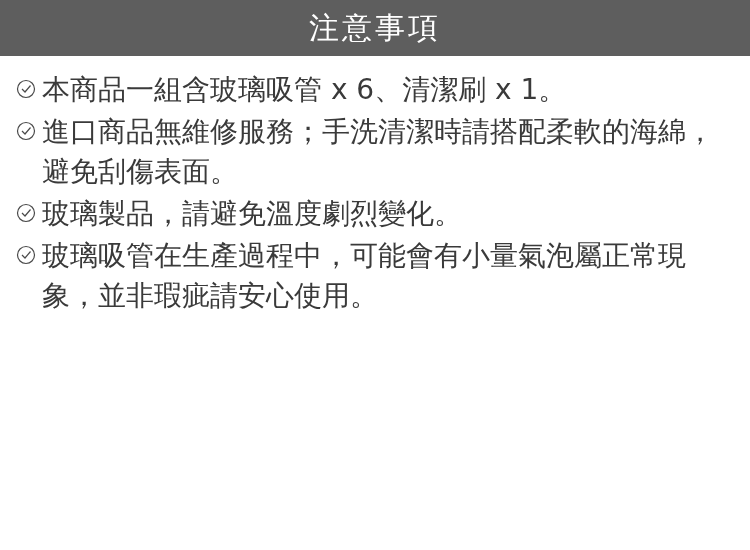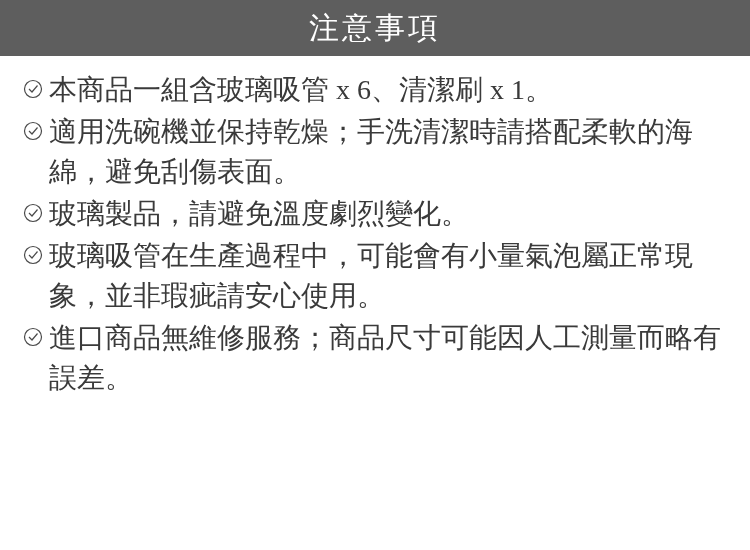--- a/index.html
+++ b/index.html
@@ -29,23 +29,22 @@
     font-size: 30px;
     line-height: 56px;
     height: 56px;
     letter-spacing: 3px;
     font-weight: normal;
     margin: 0;
     flex: 0 0 auto;
   }
   .notice-body {
     flex: 1 1 auto;
-    padding: 14px 16px 0 23px;
+    padding: 14px 16px 0 16px;
     box-sizing: border-box;
-    font-family: Liberation Serif, serif;
   }
   .notice-item {
     display: flex;
     align-items: flex-start;
     margin-bottom: 2px;
   }
   .bullet-icon {
     flex: 0 0 auto;
     width: 26px;
     padding-top: 9px;
@@ -83,21 +82,21 @@
       <span class="item-text">本商品一組含玻璃吸管 x 6、清潔刷 x 1。</span>
     </div>
 
     <div class="notice-item">
       <span class="bullet-icon">
         <svg width="20" height="20" viewBox="0 0 20 20" aria-hidden="true">
           <circle cx="10" cy="10" r="8.5" fill="none" stroke="#4a4a4a" stroke-width="1.2"></circle>
           <polyline points="6,10 9,13 14.5,6.5" fill="none" stroke="#4a4a4a" stroke-width="1.2"></polyline>
         </svg>
       </span>
-      <span class="item-text">適用洗碗機並保持乾燥；手洗清潔時請搭配柔軟的海綿，避免刮傷表面。</span>
+      <span class="item-text">進口商品無維修服務；手洗清潔時請搭配柔軟的海綿，避免刮傷表面。</span>
     </div>
 
     <div class="notice-item">
       <span class="bullet-icon">
         <svg width="20" height="20" viewBox="0 0 20 20" aria-hidden="true">
           <circle cx="10" cy="10" r="8.5" fill="none" stroke="#4a4a4a" stroke-width="1.2"></circle>
           <polyline points="6,10 9,13 14.5,6.5" fill="none" stroke="#4a4a4a" stroke-width="1.2"></polyline>
         </svg>
       </span>
       <span class="item-text">玻璃製品，請避免溫度劇烈變化。</span>
@@ -107,24 +106,15 @@
       <span class="bullet-icon">
         <svg width="20" height="20" viewBox="0 0 20 20" aria-hidden="true">
           <circle cx="10" cy="10" r="8.5" fill="none" stroke="#4a4a4a" stroke-width="1.2"></circle>
           <polyline points="6,10 9,13 14.5,6.5" fill="none" stroke="#4a4a4a" stroke-width="1.2"></polyline>
         </svg>
       </span>
       <span class="item-text">玻璃吸管在生產過程中，可能會有小量氣泡屬正常現象，並非瑕疵請安心使用。</span>
     </div>
 
 
-    <div class="notice-item">
-      <span class="bullet-icon">
-        <svg width="20" height="20" viewBox="0 0 20 20" aria-hidden="true">
-          <circle cx="10" cy="10" r="8.5" fill="none" stroke="#4a4a4a" stroke-width="1.2"></circle>
-          <polyline points="6,10 9,13 14.5,6.5" fill="none" stroke="#4a4a4a" stroke-width="1.2"></polyline>
-        </svg>
-      </span>
-      <span class="item-text">進口商品無維修服務；商品尺寸可能因人工測量而略有誤差。</span>
-    </div>
 
   </div>
 </div>
 
 </body></html>

